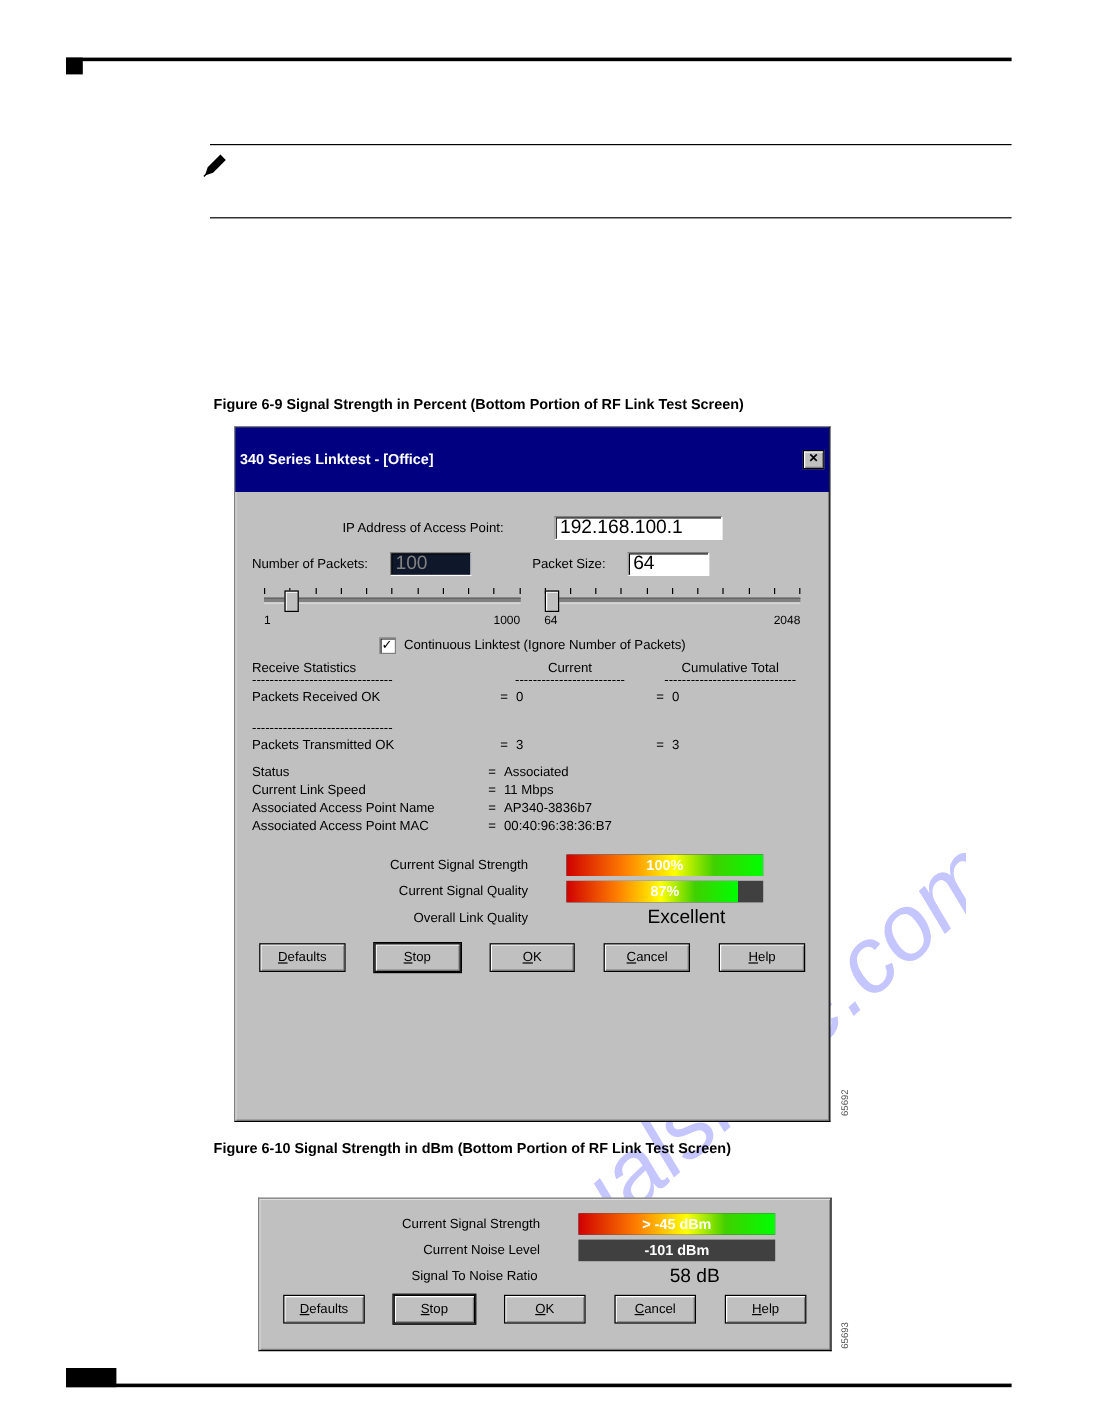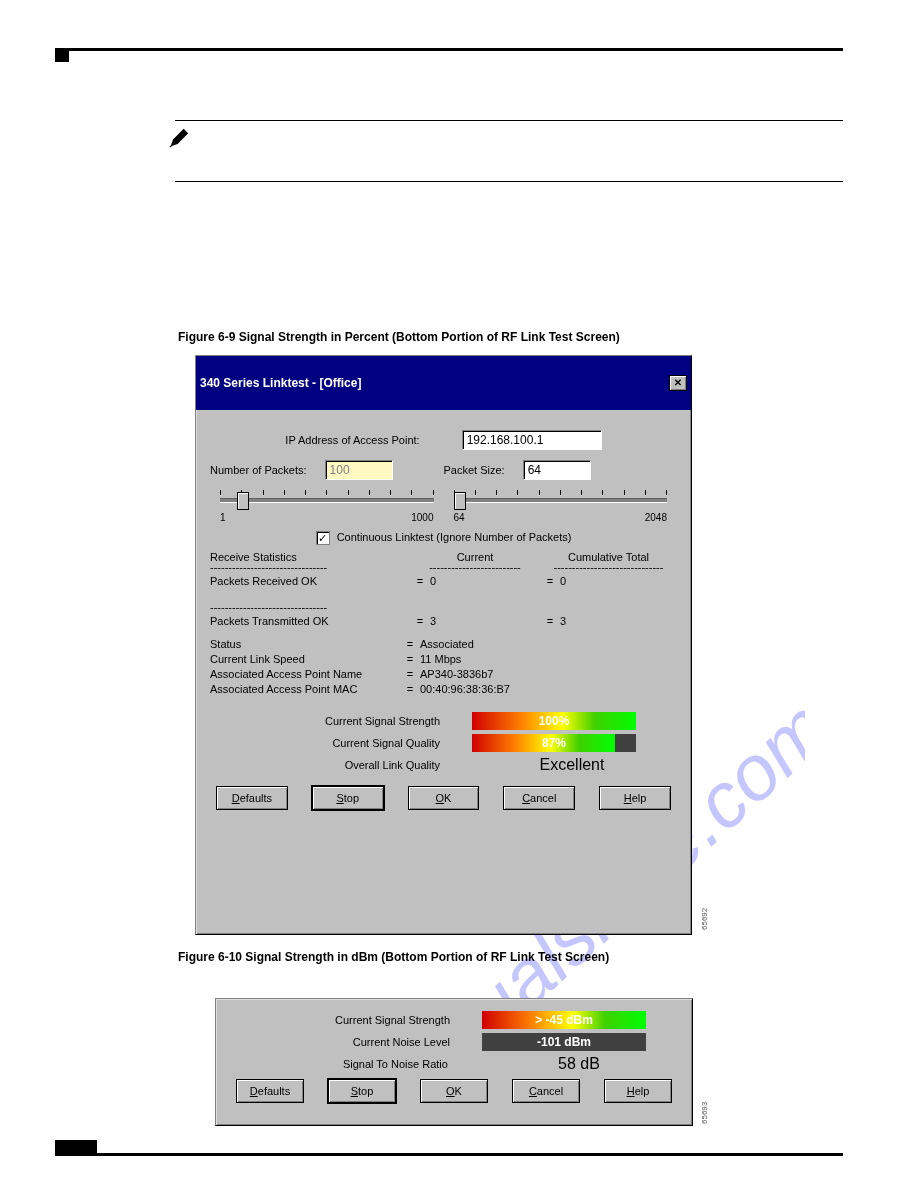--- a/index.html
+++ b/index.html
@@ -17,22 +17,22 @@
 .note-rule.bottom{margin-top:10px}
 
 .fig-cap{position:absolute;left:178px;top:330px;font-size:12px;font-weight:bold}
 
 .window1{position:absolute;left:195px;top:355px;width:495px;height:578px;background:#c0c0c0;border:1px solid #808080;border-right-color:#000;border-bottom-color:#000;box-shadow:inset 1px 1px 0 #dfdfdf,inset -1px -1px 0 #808080}
 .titlebar{background:linear-gradient(to right,#000080,#000080);color:#fff;height:20px;line-height:20px;padding:17px 4px;font-weight:bold;font-size:12px;display:flex;justify-content:space-between;align-items:center}
 .close-btn{width:16px;height:14px;background:#c0c0c0;border:1px solid #000;box-shadow:inset 1px 1px 0 #fff,inset -1px -1px 0 #808080;display:flex;align-items:center;justify-content:center;color:#000;font-weight:bold;font-size:10px;line-height:1}
 .win-body{padding:12px 14px 10px 14px;color:#000;font-size:11px}
 .row{display:flex;align-items:center;margin-bottom:8px}
 .label{margin-right:8px}
-.textbox{background:#fff;border:1px solid #808080;border-right-color:#fff;border-bottom-color:#fff;box-shadow:inset 1px 1px 0 #000;height:18px;padding:0 4px;font-size:12px;font-family:inherit}
-.textbox.disabled{background:#fef9c3;color:#808080}
+.textbox{background:#fff;border:1px solid #808080;border-right-color:#fff;border-bottom-color:#fff;box-shadow:inset 1px 1px 0 #000;height:18px;padding:0 4px;font-size:16px;font-family:inherit}
+.textbox.disabled{background:#0f172a;color:#808080}
 .row-ip{justify-content:center;gap:34px;margin-top:8px}
 .row-ip .textbox{width:130px}
 .row-nums{gap:0;margin-top:10px}
 .row-nums .col{flex:1;display:flex;align-items:center;gap:10px}
 .row-nums .textbox{width:58px}
 .slider-row{display:flex;gap:0;margin-top:4px;margin-bottom:6px}
 .slider-col{flex:1;padding:0 10px}
 .slider-track{position:relative;height:22px}
 .track-line{position:absolute;left:0;right:0;top:10px;height:3px;background:#808080;border-top:1px solid #606060;border-bottom:1px solid #fff}
 .thumb{position:absolute;top:4px;width:10px;height:16px;background:#c0c0c0;border:1px solid #000;box-shadow:inset 1px 1px 0 #fff}

